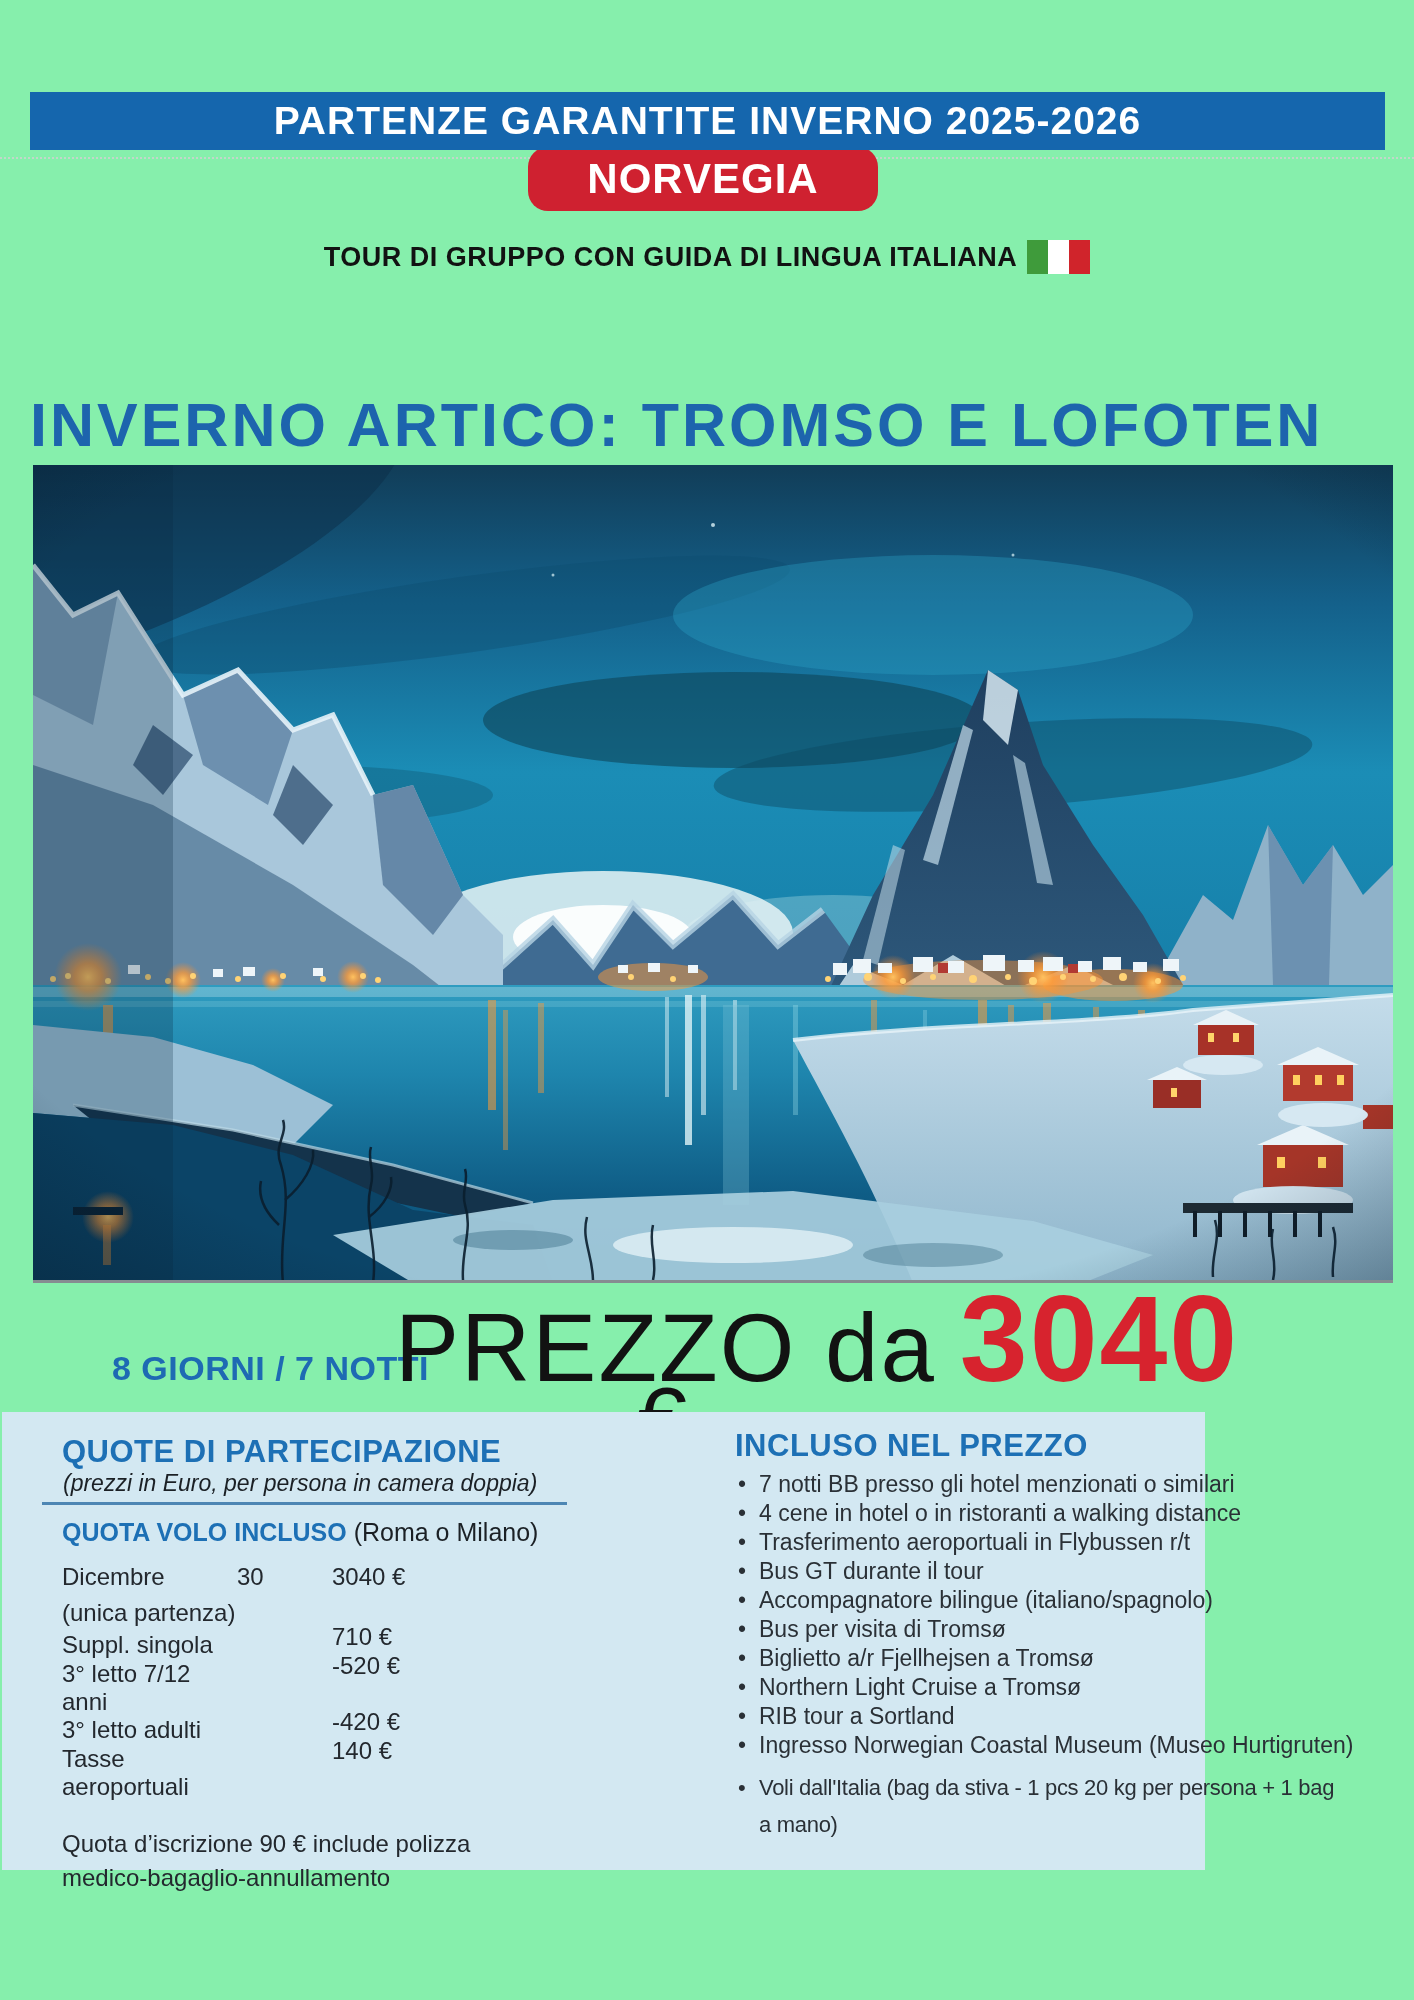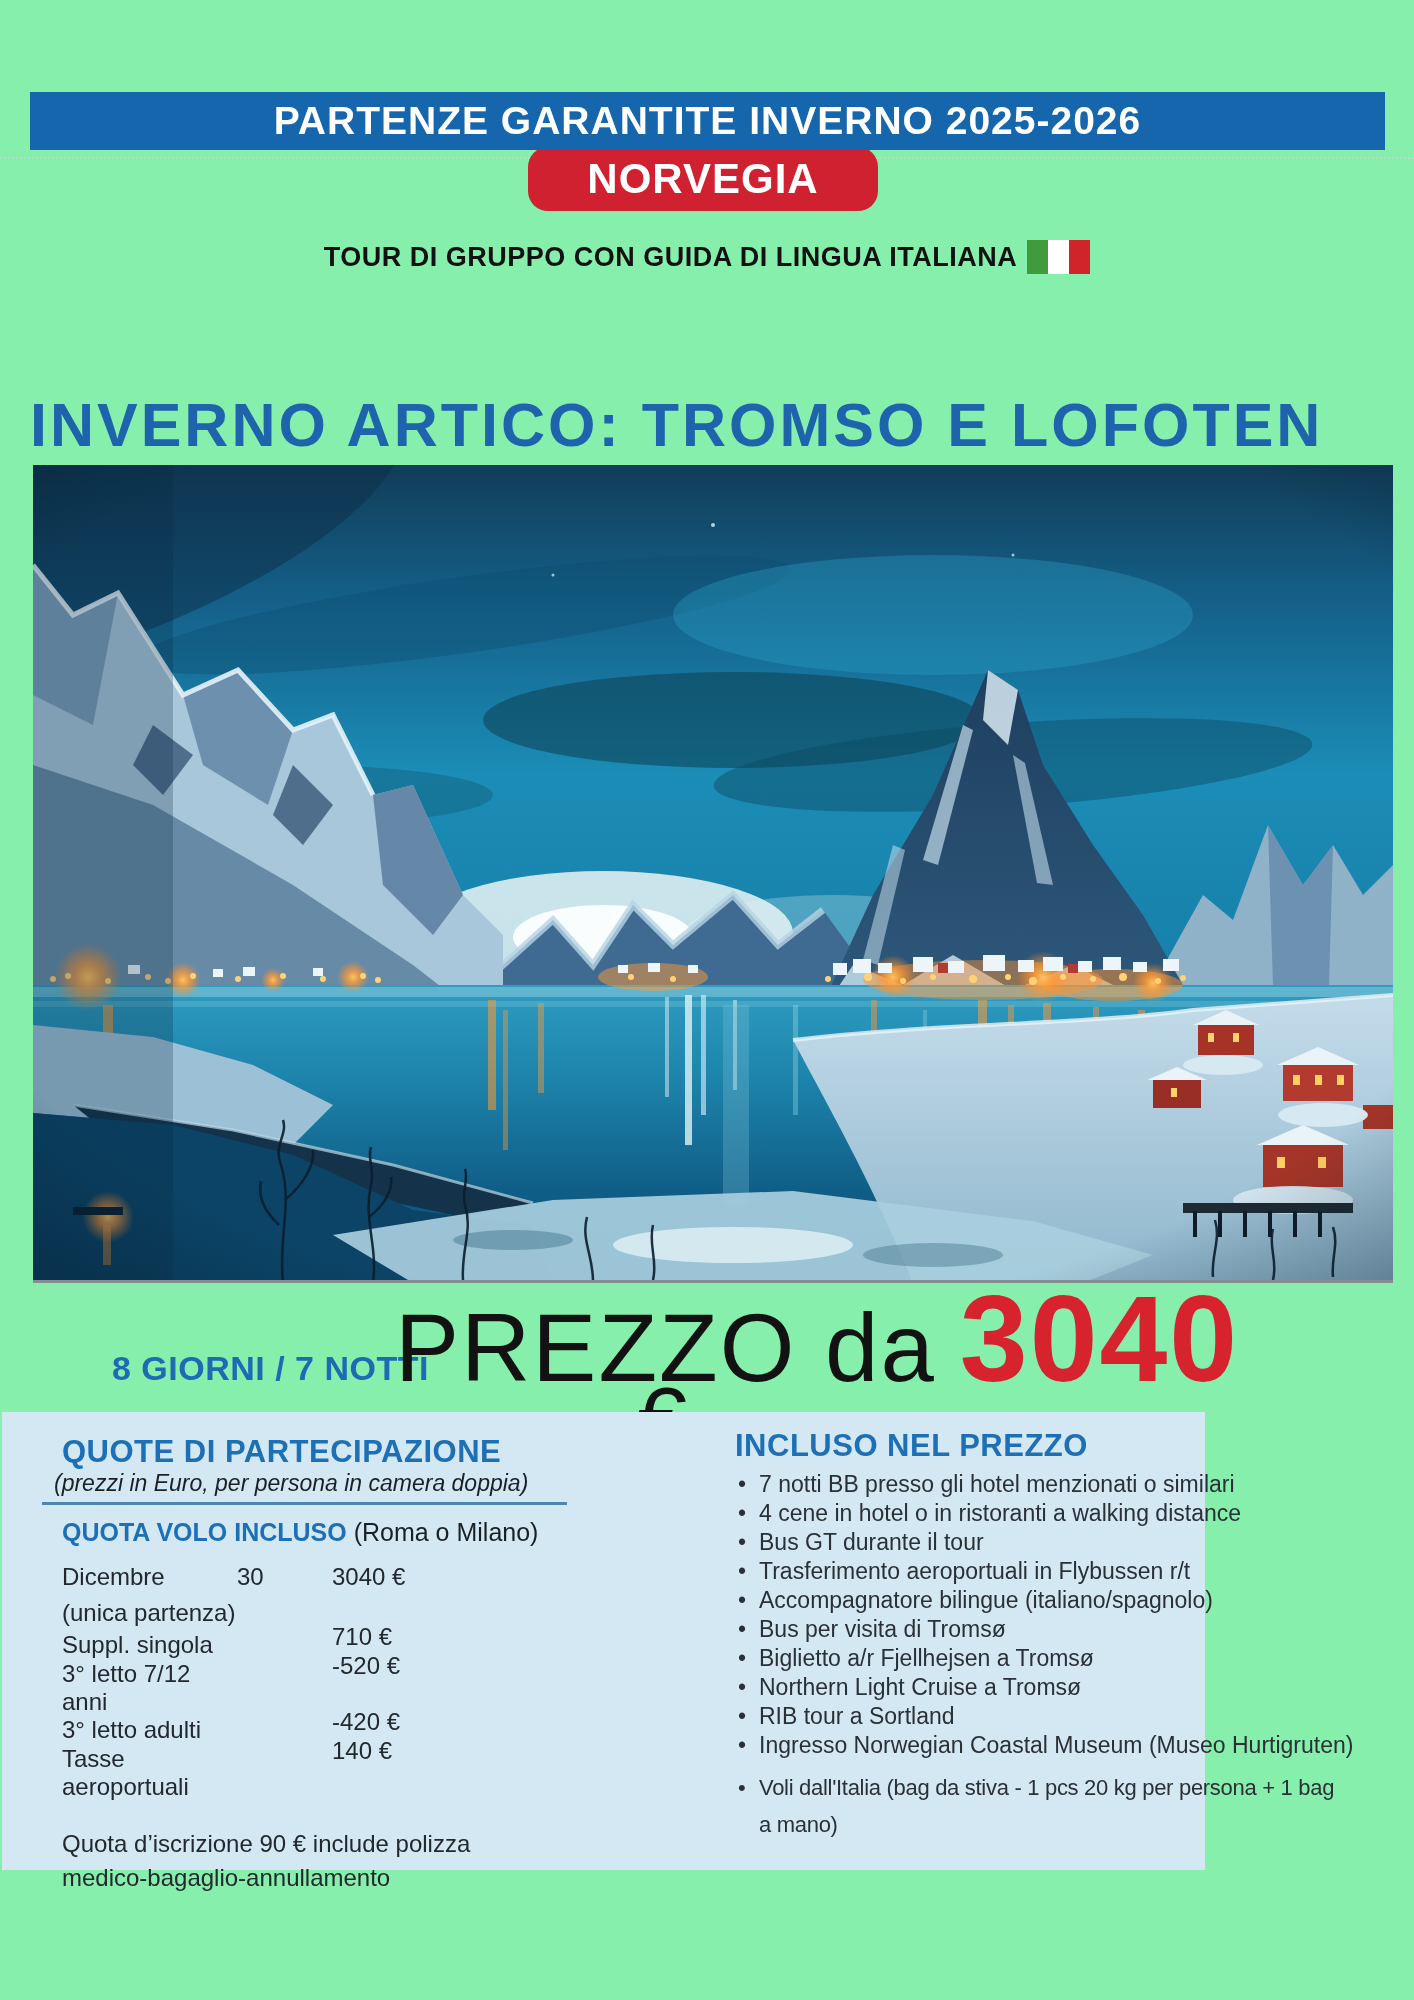--- a/index.html
+++ b/index.html
@@ -40,21 +40,21 @@
   .priceline{position:absolute;left:395px;top:1278px;display:flex;align-items:baseline;gap:24px;white-space:nowrap}
   .priceline .prefix{font-size:96px;font-weight:normal;color:#121212;letter-spacing:2px;line-height:1}
   .priceline .amount{font-size:122px;font-weight:bold;color:var(--price-red);line-height:1;letter-spacing:2px}
   .euro-clip{position:absolute;left:637px;top:1377px;width:80px;height:35px;overflow:hidden;z-index:1}
   .euro-clip span{display:block;font-size:90px;line-height:90px;margin-top:-2px;color:#121212}
 
   .panel{position:absolute;left:2px;top:1412px;width:1203px;height:458px;background:var(--panel-bg);z-index:2}
 
   .leftcol{position:absolute;left:40px;top:0;width:500px}
   .leftcol h2{margin:22px 0 0 20px;font-size:31px;font-weight:bold;color:var(--heading-blue);letter-spacing:.5px;line-height:36px}
-  .leftcol .sub{margin:0 0 0 12px;font-size:23px;font-style:italic;color:#1b2025;line-height:26px}
+  .leftcol .sub{margin:0 0 0 21px;font-size:23px;font-style:italic;color:#1b2025;line-height:26px}
   .leftcol .rule{margin-top:6px;width:525px;height:3px;background:#4d86b4}
   .leftcol .quota{margin:12px 0 0 20px;font-size:25px;line-height:30px}
   .leftcol .quota .q1{color:var(--heading-blue);font-weight:bold}
   .leftcol .quota .q2{color:#1b2025}
   .qtable{margin:16px 0 0 20px;width:403px;font-size:24px;color:var(--text-dark)}
   .qrow{display:flex;align-items:flex-start;min-height:29px}
   .qrow:nth-child(1){min-height:36px}
   .qrow:nth-child(2){min-height:32px}
   .qrow .ql{flex:0 0 175px}
   .qrow .qm{flex:0 0 95px}
@@ -365,22 +365,22 @@
         </div>
       <div class="note">Quota d’iscrizione 90 € include polizza
 medico-bagaglio-annullamento</div>
     </div>
 
     <div class="rightcol">
       <h2>INCLUSO NEL PREZZO</h2>
       <ul id="included-list">
           <li>7 notti BB presso gli hotel menzionati o similari</li>
           <li>4 cene in hotel o in ristoranti a walking distance</li>
+          <li>Trasferimento aeroportuali in Flybussen r/t</li>
           <li>Bus GT durante il tour</li>
-          <li>Trasferimento aeroportuali in Flybussen r/t</li>
           <li>Accompagnatore bilingue (italiano/spagnolo)</li>
           <li>Bus per visita di Tromsø</li>
           <li>Biglietto a/r Fjellhejsen a Tromsø</li>
           <li>Northern Light Cruise a Tromsø</li>
           <li>RIB tour a Sortland</li>
           <li>Ingresso Norwegian Coastal Museum (Museo Hurtigruten)</li>
           <li class="wrap">Voli dall'Italia (bag da stiva - 1 pcs 20 kg per persona + 1 bag
 a mano)</li>
         </ul>
     </div>

